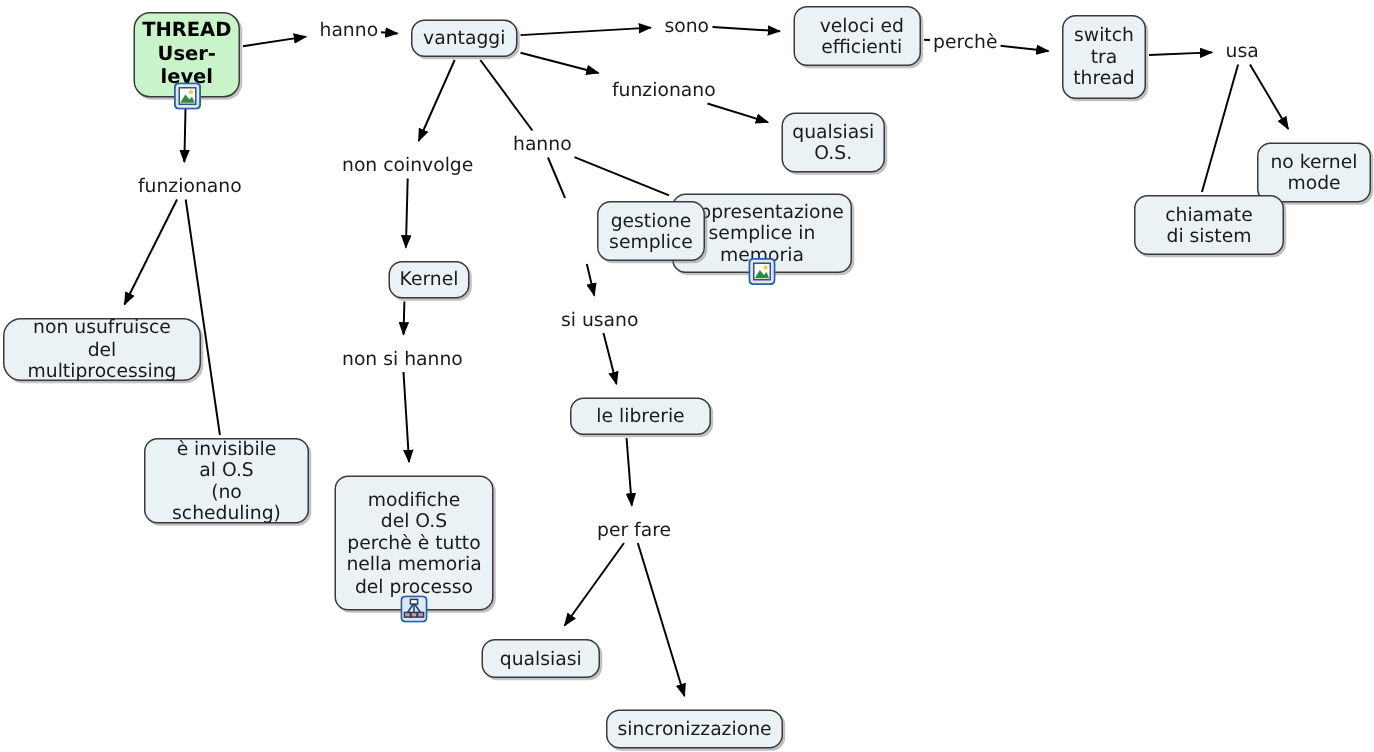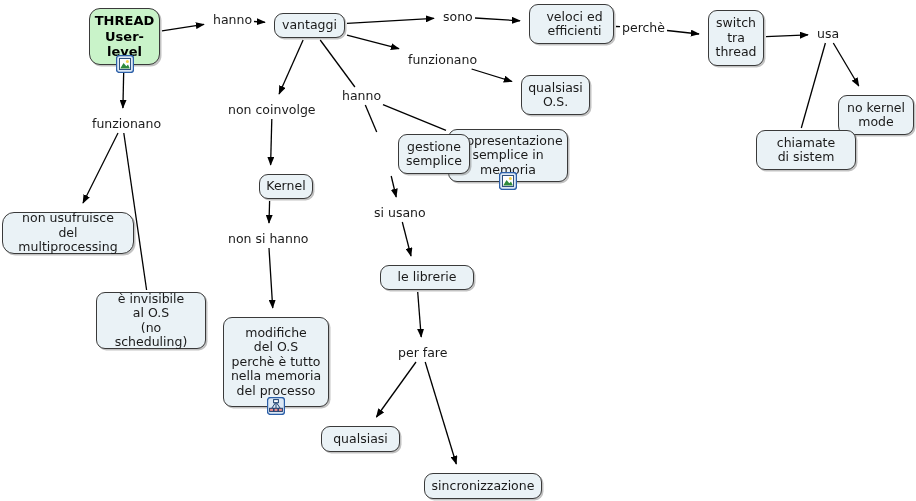--- a/index.html
+++ b/index.html
@@ -169,21 +169,21 @@
       <div class="node" style="left: 350px; top: 134px; width: 72px; height: 40px; margin-left: 48px;">
         <span class="node-text">gestione
 semplice</span>
       </div>
       <div class="node" style="left: 380px; top: 265px; width: 94px; height: 25px;">
         <span class="node-text">le librerie</span>
       </div>
       <div class="node" style="left: 321px; top: 426px; width: 79px; height: 26px;">
         <span class="node-text">qualsiasi</span>
       </div>
-      <div class="node" style="left: 404px; top: 473px; width: 118px; height: 26px; margin-left: 20px;">
+      <div class="node" style="left: 404px; top: 473px; width: 118px; height: 26px;">
         <span class="node-text">sincronizzazione</span>
       </div>
       <div class="node" style="left: 259px; top: 174px; width: 54px; height: 25px;">
         <span class="node-text">Kernel</span>
       </div>
       <div class="node" style="left: 223px; top: 317px; width: 106px; height: 90px;">
         <span class="node-text">modifiche
 del O.S
 perchè è tutto
 nella memoria

